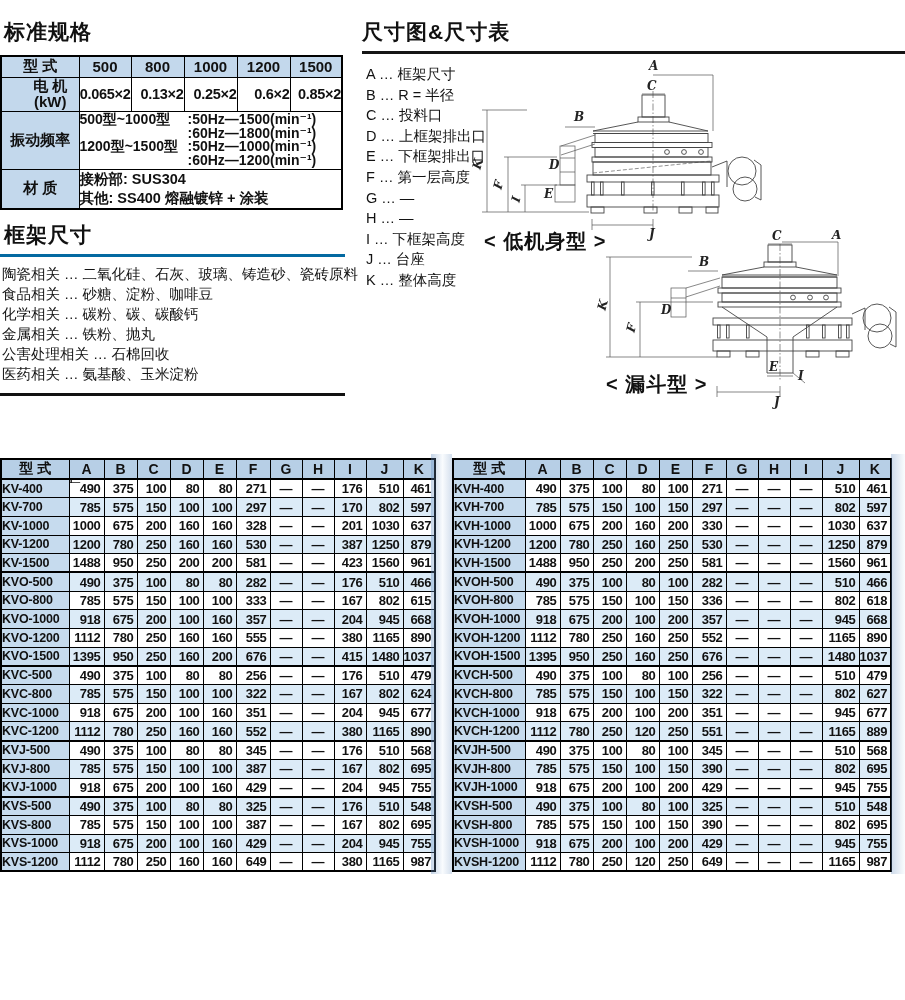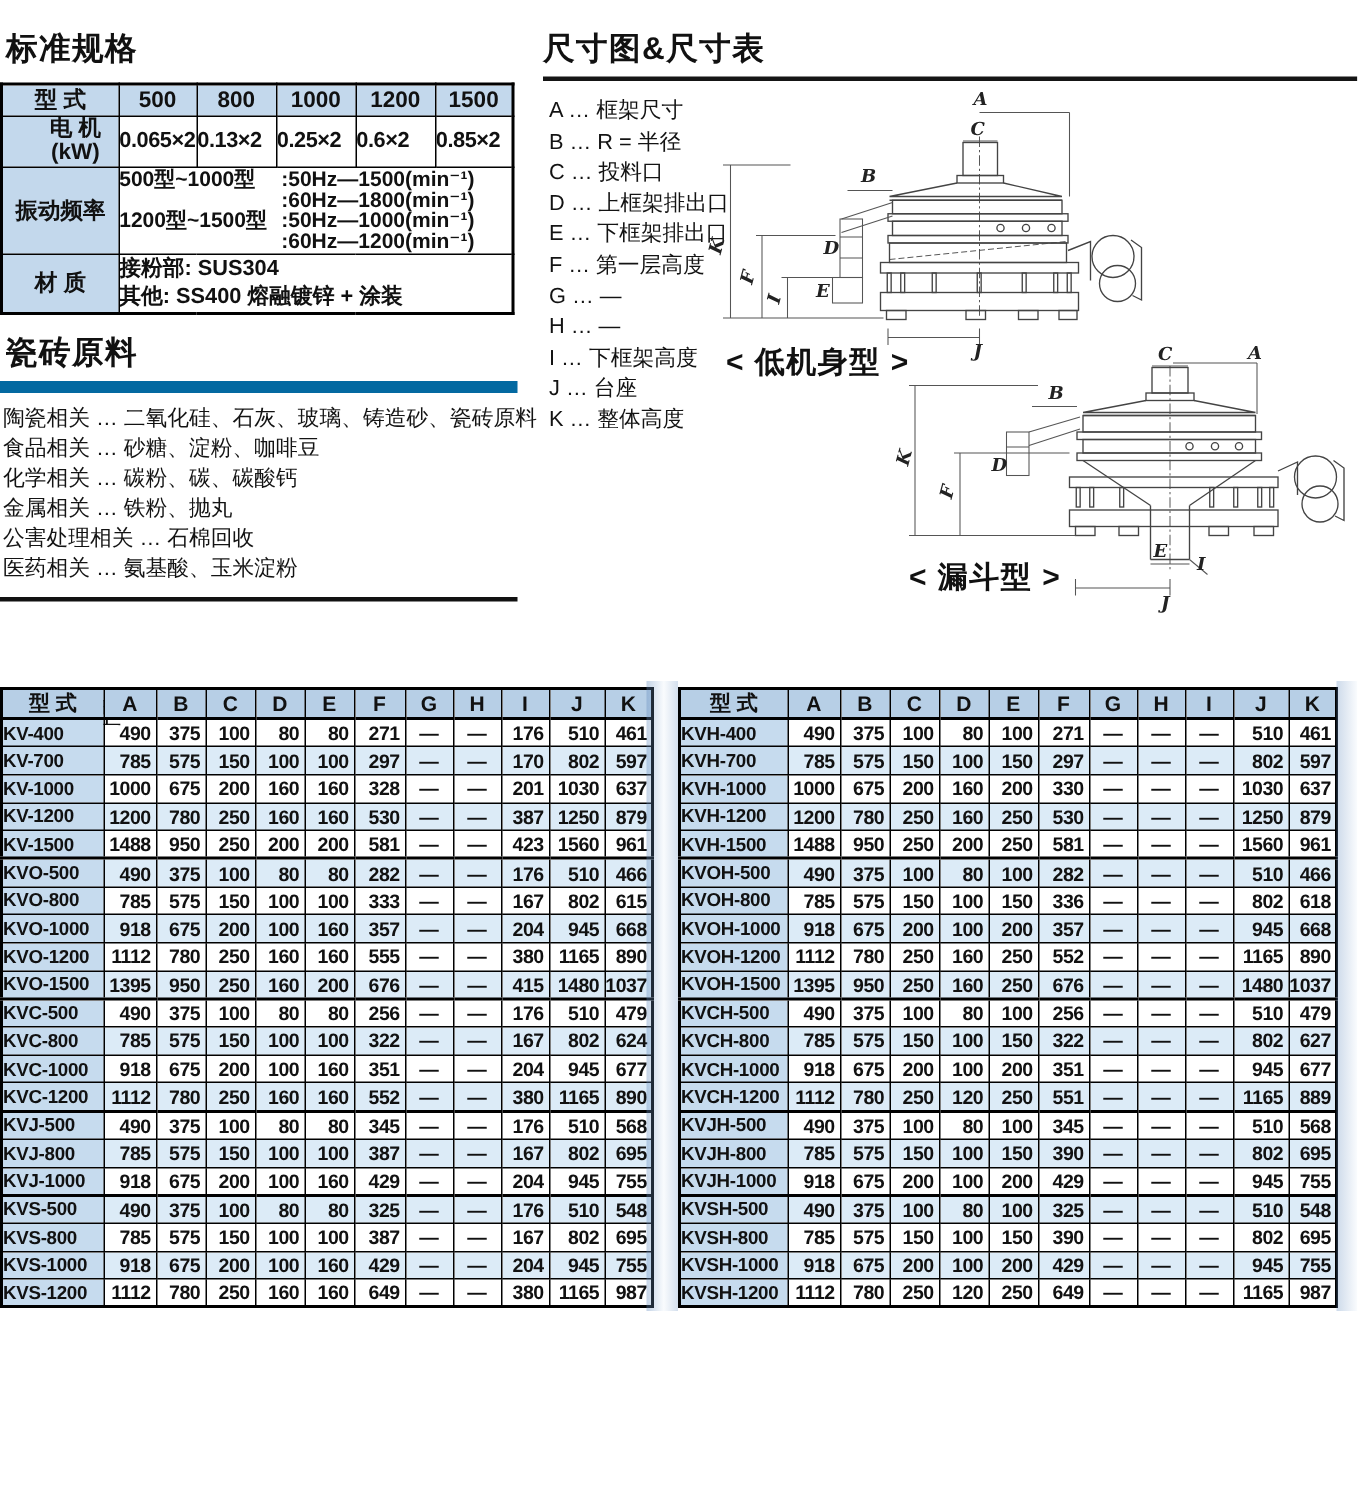--- a/index.html
+++ b/index.html
@@ -10,32 +10,32 @@
 
   
   #spec-table{position:absolute;left:0;top:55px;width:341px;border-collapse:collapse;
               table-layout:fixed;border:2px solid #000;}
   #spec-table th,#spec-table td{border:1px solid #000;padding:0;overflow:hidden;}
   #spec-table th{background:#c3d8ec;font-size:15px;font-weight:bold;text-align:center;}
   tr.spec-model{height:21px;}
   tr.spec-model td{background:#c3d8ec;font-size:15px;font-weight:bold;text-align:center;}
   tr.spec-model th,tr.spec-model td{border-bottom:2px solid #000;}
   tr.spec-motor{height:34px;}
-  tr.spec-motor td{font-size:14.5px;font-weight:bold;text-align:left;letter-spacing:-0.3px;}
+  tr.spec-motor td{font-size:14.5px;font-weight:bold;text-align:right;letter-spacing:-0.3px;}
   tr.spec-freq{height:58px;}
   tr.spec-freq td{padding:2px 0 2px 5px;}
   .freq-line{display:flex;font-size:14px;font-weight:bold;line-height:13.5px;white-space:nowrap;}
   .freq-range{width:108px;flex:none;}
   tr.spec-mat{height:40px;}
   tr.spec-mat td{padding-left:8px;}
   .mat-line{font-size:14.5px;font-weight:bold;line-height:19px;white-space:nowrap;}
   .two-line{line-height:16px;display:block;padding-left:20px;}
 
   
-  #uses-box{position:absolute;left:0;top:254px;width:341px;border-top:8px solid #0369a1;
+  #uses-box{position:absolute;left:0;top:254px;width:341px;border-top:3px solid #0369a1;
             border-bottom:3px solid #111;padding:7px 2px 9px 2px;}
   .use-item{font-size:14.5px;line-height:20px;white-space:nowrap;color:#131313;}
 
   
   #legend{position:absolute;left:366px;top:64px;}
   .legend-item{font-size:14.5px;line-height:20.6px;white-space:nowrap;color:#131313;}
 
   
   .diag{position:absolute;}
   .diag-cap{position:absolute;font-size:20px;font-weight:bold;letter-spacing:1px;white-space:nowrap;}
@@ -122,21 +122,21 @@
     <tr class="spec-mat">
       <th>材 质</th>
       <td colspan="5" id="mat-lines">
             <div class="mat-line">接粉部: SUS304</div>
             <div class="mat-line">其他: SS400 熔融镀锌 + 涂装</div>
           </td>
     </tr>
   </tbody>
     </table>
 
-  <div class="sec-title" style="left:4px;top:221px;">瓷砖原料</div>
+  <div class="sec-title" style="left:4px;top:221px;">框架尺寸</div>
   <div id="uses-box">
       <div class="use-item">陶瓷相关 … 二氧化硅、石灰、玻璃、铸造砂、瓷砖原料</div>
       <div class="use-item">食品相关 … 砂糖、淀粉、咖啡豆</div>
       <div class="use-item">化学相关 … 碳粉、碳、碳酸钙</div>
       <div class="use-item">金属相关 … 铁粉、抛丸</div>
       <div class="use-item">公害处理相关 … 石棉回收</div>
       <div class="use-item">医药相关 … 氨基酸、玉米淀粉</div>
     </div>
 
   <div class="sec-title" style="left:362px;top:18px;">尺寸图&amp;尺寸表</div>

